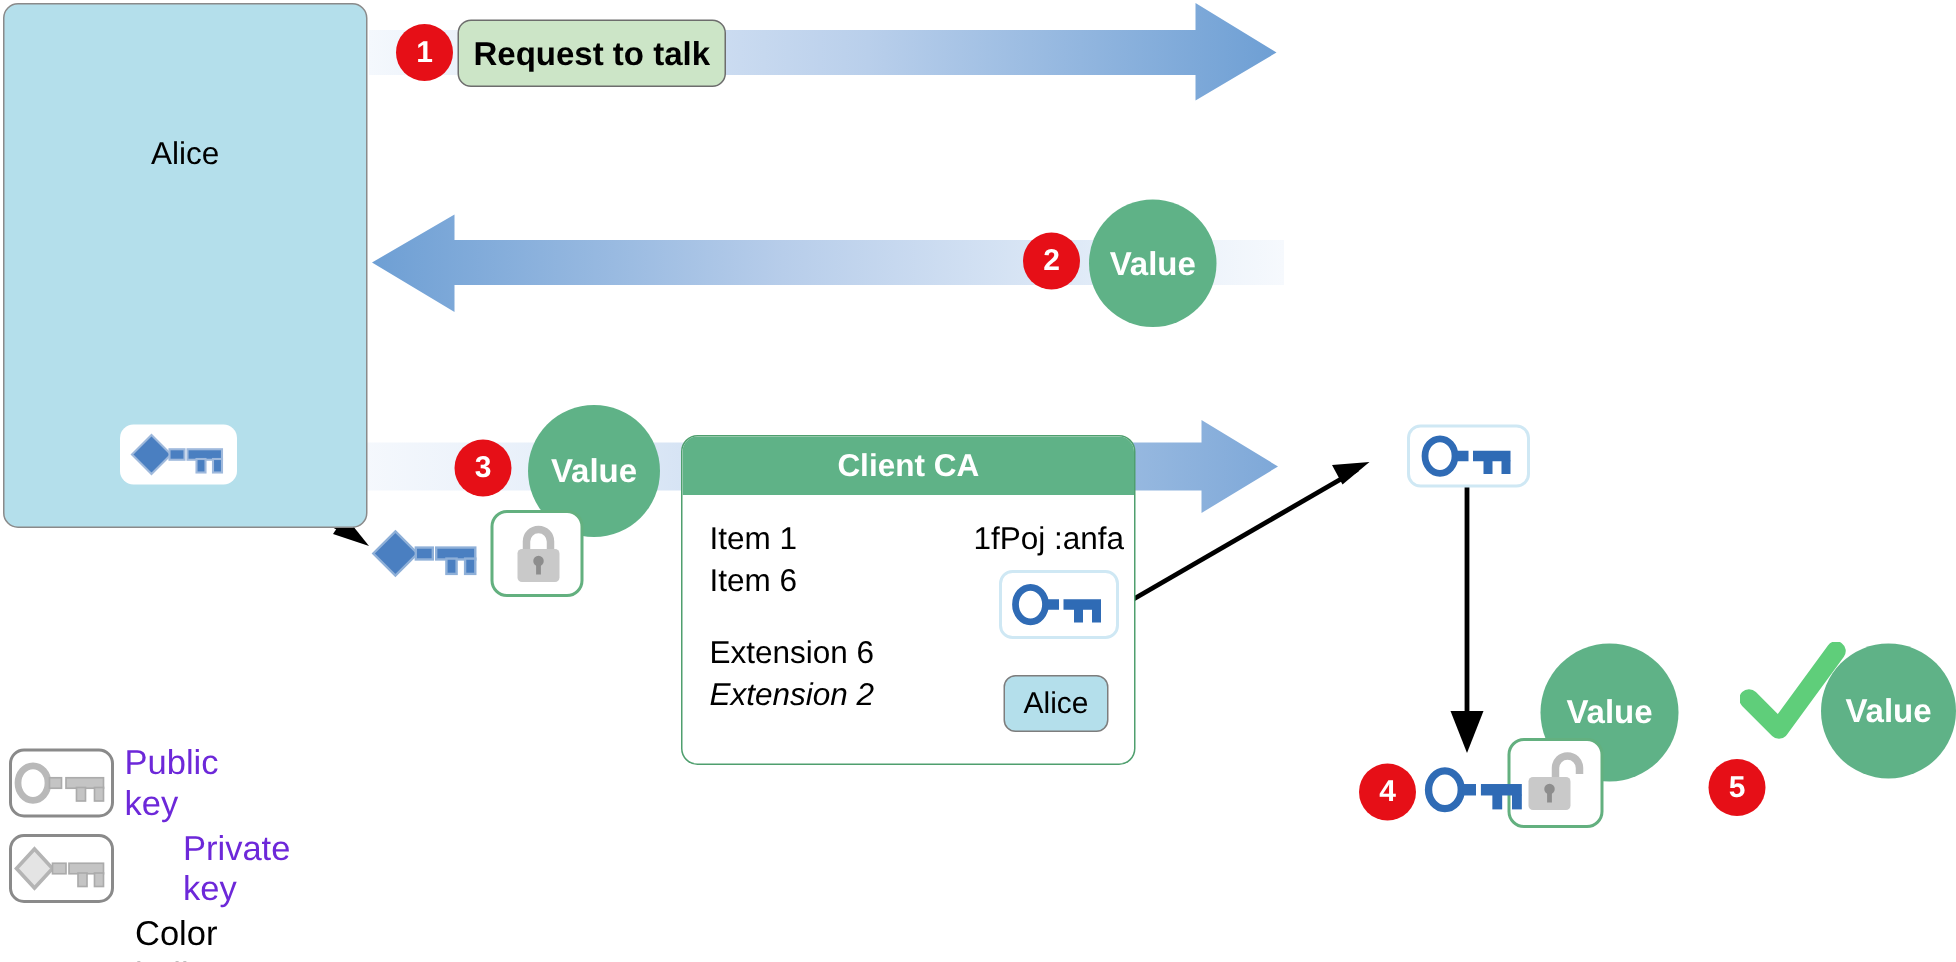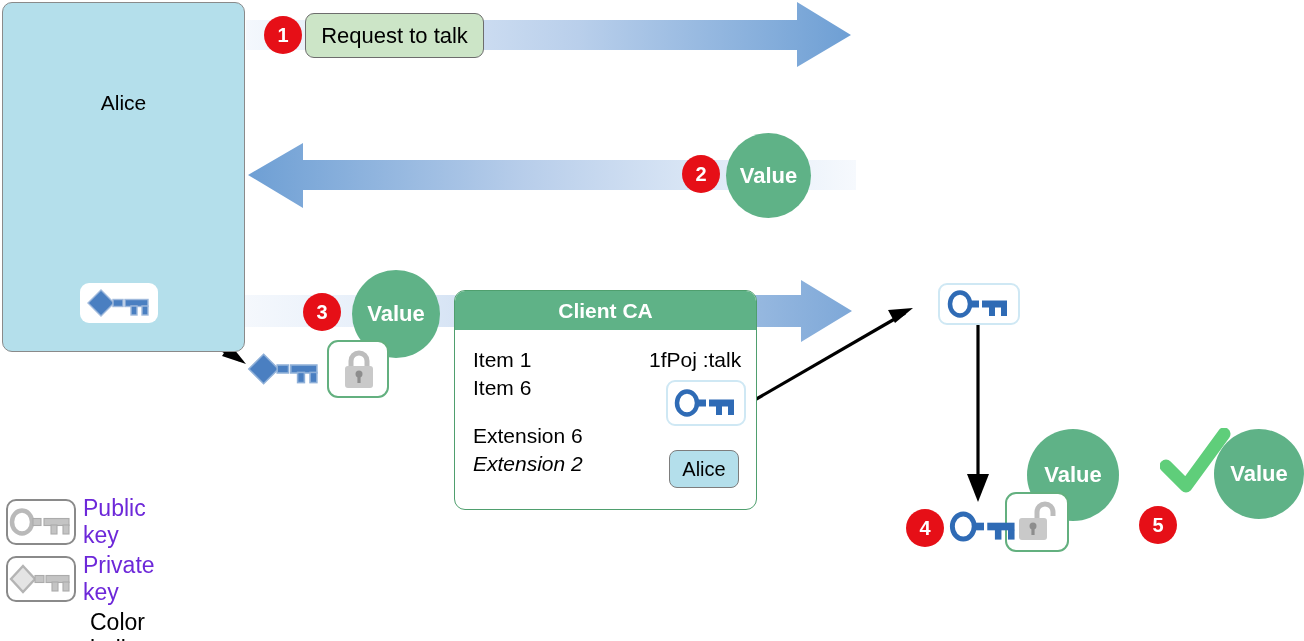--- a/index.html
+++ b/index.html
@@ -81,20 +81,21 @@
     background: #cce5c7;
     border: 1.5px solid #6d6d6d;
     border-radius: 9px;
     display: flex;
     align-items: center;
     justify-content: center;
     font-size: 22px;
     color: #000;
     z-index: 18;
     box-sizing: border-box;
+    font-weight: bold;
   }
 
   
   #ca-card {
     position: absolute;
     left: 454px; top: 290px;
     width: 303px; height: 220px;
     border: 1.6px solid #4f9f6e;
     border-radius: 11px;
     background: #ffffff;
@@ -285,21 +286,21 @@
     </svg>
   </div>
 
   <div id="ca-card">
     <div id="ca-header">Client CA</div>
     <div id="ca-body">
       <div class="ca-text" id="ca-item1">Item 1</div>
       <div class="ca-text" id="ca-item2">Item 6</div>
       <div class="ca-text" id="ca-ext1">Extension 6</div>
       <div class="ca-text" id="ca-ext2">Extension 2</div>
-      <div class="ca-text" id="ca-hash">1fPoj :talk</div>
+      <div class="ca-text" id="ca-hash">1fPoj :anfa</div>
 
       <div style="position:absolute; left:211px; top:50px; width:80px; height:46px;
                   background:#ffffff; border:2.5px solid #cfe8f4; border-radius:9px;
                   box-sizing:border-box; display:flex; align-items:center; justify-content:center;">
         <svg width="66" height="30" viewBox="0 0 66 30">
           <g fill="none" stroke="#2f6bb5" stroke-width="4.5">
             <ellipse cx="14" cy="15" rx="10" ry="11.5"></ellipse>
           </g>
           <g fill="#2f6bb5">
             <rect x="25" y="11.5" width="8" height="7"></rect>
@@ -374,21 +375,21 @@
             <rect x="25" y="11.5" width="8" height="7"></rect>
             <rect x="36" y="11.5" width="25" height="7"></rect>
             <rect x="43" y="18" width="6" height="9"></rect>
             <rect x="55" y="18" width="6" height="9"></rect>
           </g>
         </svg>
       </div>
       <div class="legend-label">Public key</div>
     </div>
 
-    <div class="legend-row" style="left:6px; top:57px;">
+    <div class="legend-row" style="left:6px; top:57px;gap:39px;">
       <div class="legend-swatch">
         <svg width="66" height="30" viewBox="0 0 66 30">
           <g fill="#e4e4e4" stroke="#b4b4b4" stroke-width="2.4">
             <polygon points="15,2 27,15 15,28 3,15"></polygon>
           </g>
           <g fill="#c4c4c4" stroke="#ababab" stroke-width="1.1">
             <rect x="27" y="11.5" width="9" height="7"></rect>
             <rect x="38" y="11.5" width="23" height="7"></rect>
             <rect x="44" y="18" width="6" height="9"></rect>
             <rect x="55" y="18" width="6" height="9"></rect>

